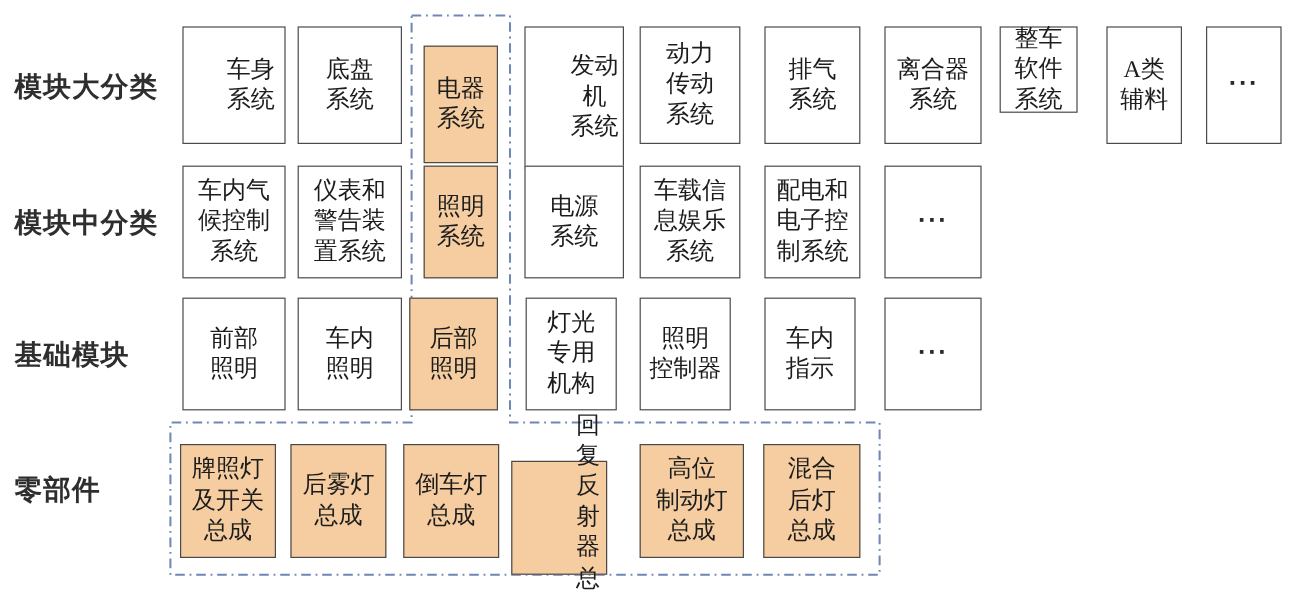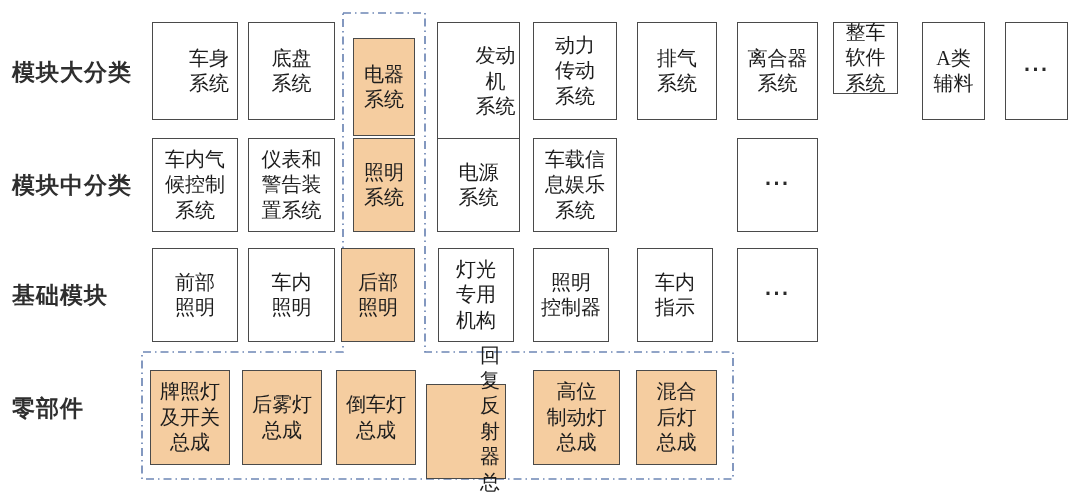--- a/index.html
+++ b/index.html
@@ -74,20 +74,23 @@
   <div class="box" style="left:248px;top:138px;width:87px;height:94px;">仪表和
 警告装
 置系统</div>
   <div class="box hl" style="left:353px;top:138px;width:62px;height:94px;">照明
 系统</div>
   <div class="box" style="left:437px;top:138px;width:83px;height:94px;">电源
 系统</div>
   <div class="box" style="left:533px;top:138px;width:84px;height:94px;">车载信
 息娱乐
 系统</div>
+  <div class="box" style="left:637px;top:138px;width:80px;height:94px;">配电和
+电子控
+制系统</div>
   <div class="box more" style="left:737px;top:138px;width:81px;height:94px;">···</div>
 
   <div class="box" style="left:152px;top:248px;width:86px;height:94px;">前部
 照明</div>
   <div class="box" style="left:248px;top:248px;width:87px;height:94px;">车内
 照明</div>
   <div class="box hl" style="left:341px;top:248px;width:74px;height:94px;">后部
 照明</div>
   <div class="box" style="left:438px;top:248px;width:76px;height:94px;">灯光
 专用

